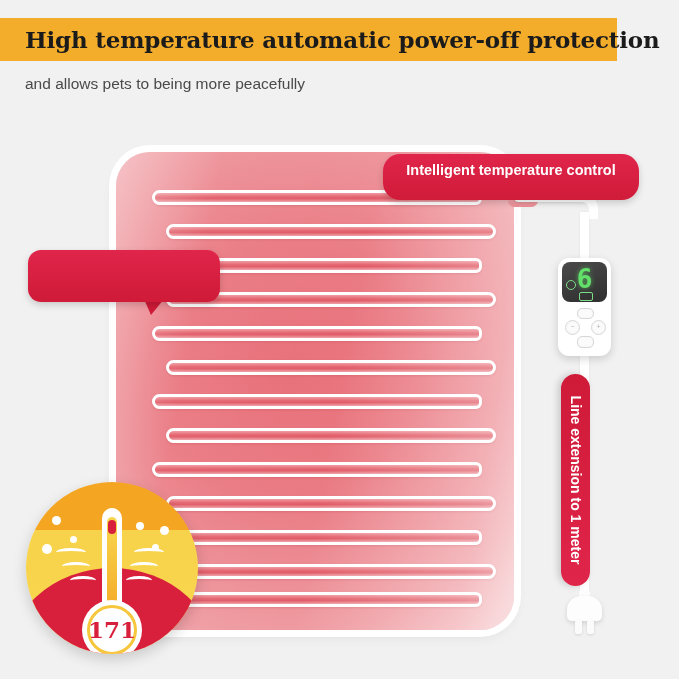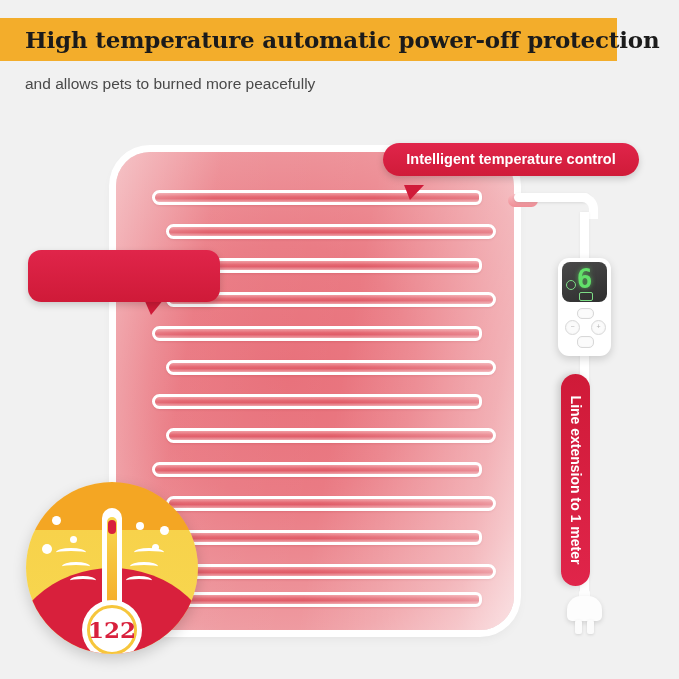--- a/index.html
+++ b/index.html
@@ -131,21 +131,21 @@
   .prong.a{left:12px;}
   .prong.b{left:24px;}
 
   
   .bubble{
     position:absolute;background:#d8203c;color:#ffffff;
     font-weight:bold;border-radius:14px;
     box-shadow:0 3px 7px rgba(0,0,0,0.17);
   }
   .bubble.b-temp{
-    left:383px;top:143px;width:256px;height:33px;
+    left:383px;top:154px;width:256px;height:46px;
     font-size:14.5px;line-height:33px;text-align:center;border-radius:17px;
     background:linear-gradient(180deg,#e0254a 0%,#d01b39 100%);
   }
   .tail-temp{
     position:absolute;left:403px;top:185px;width:0;height:0;
     border-left:8px solid transparent;border-right:12px solid transparent;
     border-top:15px solid #d01b39;
     transform:skewX(-8deg);
   }
   .bubble.b-water{
@@ -207,21 +207,21 @@
   }
 </style>
 </head>
 <body>
 
 <div id="page">
 
   <div class="banner"></div>
   <div class="banner-title">High temperature automatic power-off protection</div>
   <div class="subtitle">
-    <div>and allows pets to burned more peacefully</div>
+    <div>and allows pets to being more peacefully</div>
   </div>
 
   <div class="pad-wrap">
     <div class="pad">
       <div class="coil">
         <div class="wire l" style="top:38px"></div>
         <div class="wire r" style="top:72px"></div>
         <div class="wire l" style="top:106px"></div>
         <div class="wire r" style="top:140px"></div>
         <div class="wire l" style="top:174px"></div>
@@ -288,17 +288,17 @@
     <div class="wave" style="left:108px;top:66px;width:30px;"></div>
     <div class="wave" style="left:104px;top:80px;width:28px;"></div>
     <div class="wave" style="left:100px;top:94px;width:26px;"></div>
 
     <div class="thermo">
       <div class="th-stem"></div>
       <div class="th-fill"></div>
       <div class="th-red"></div>
       <div class="th-bulb"></div>
       <div class="th-ring"></div>
-      <div class="th-num">122</div>
+      <div class="th-num">171</div>
     </div>
   </div>
 
 </div>
 
 </body></html>

